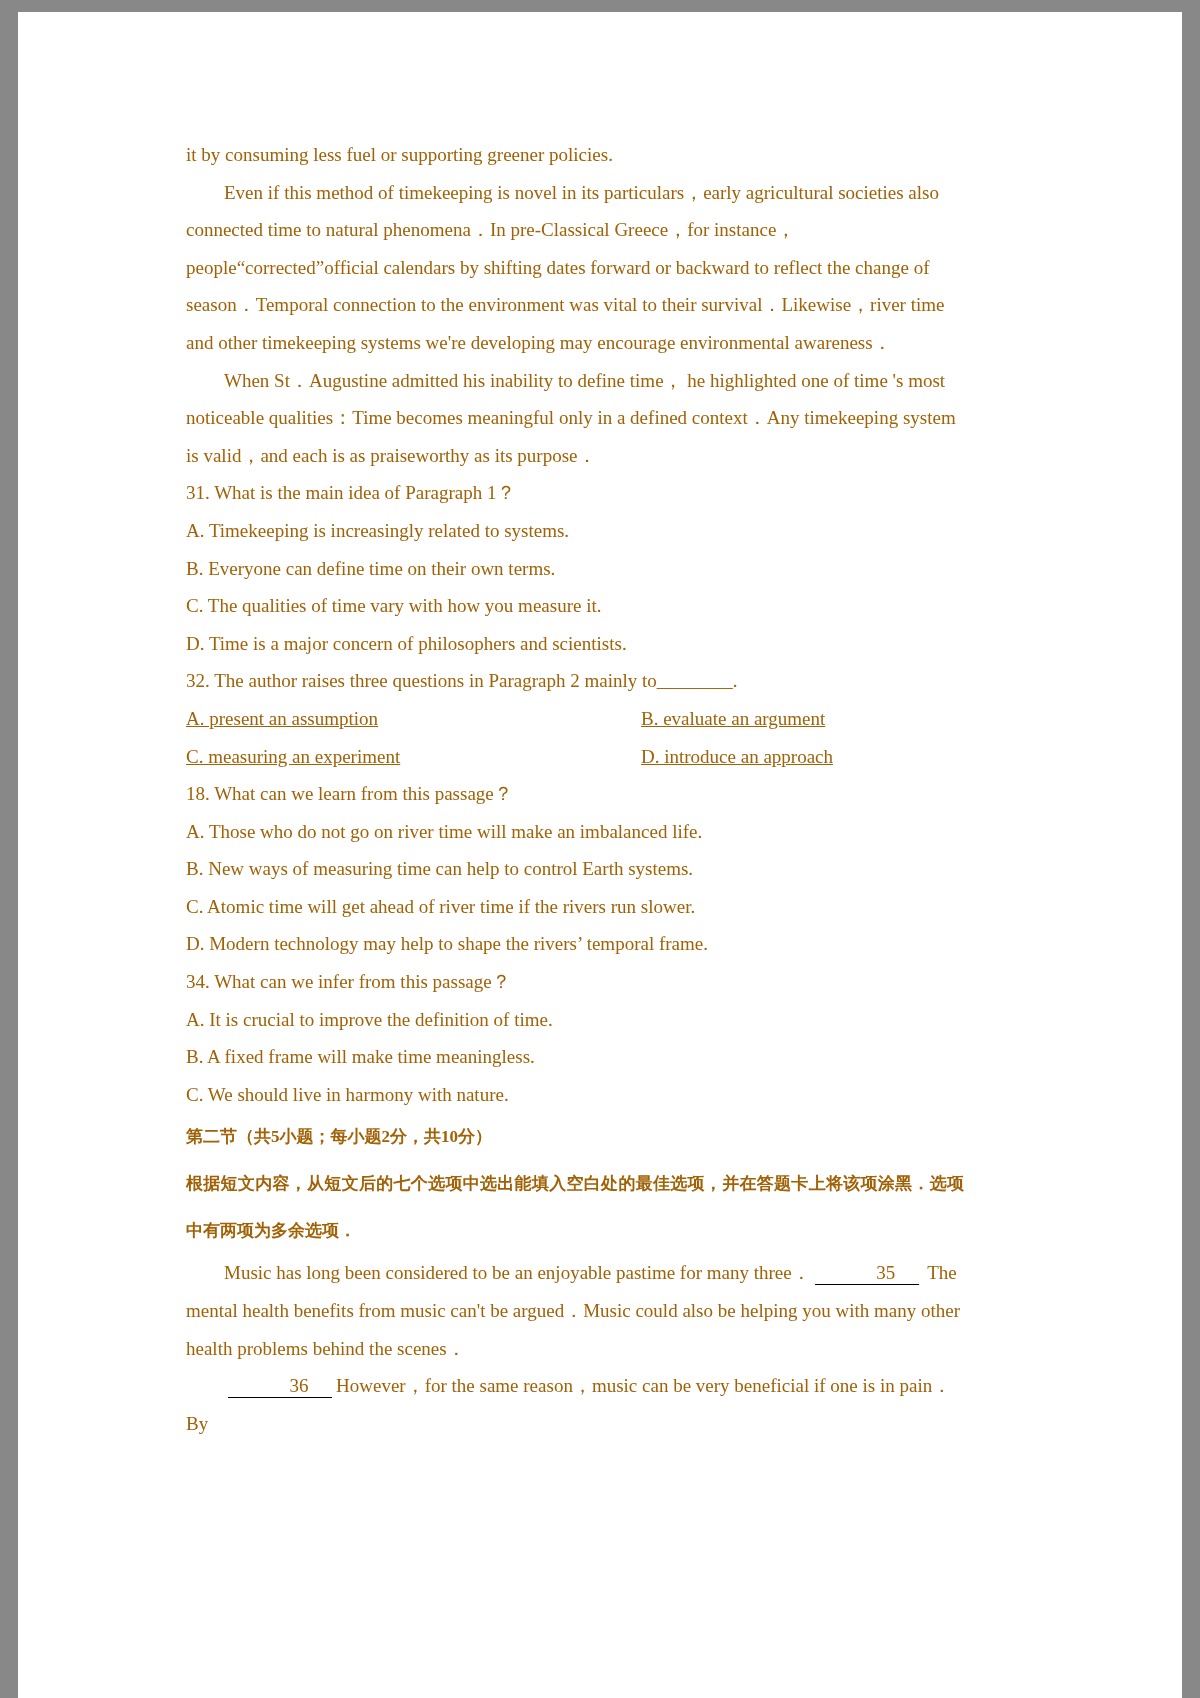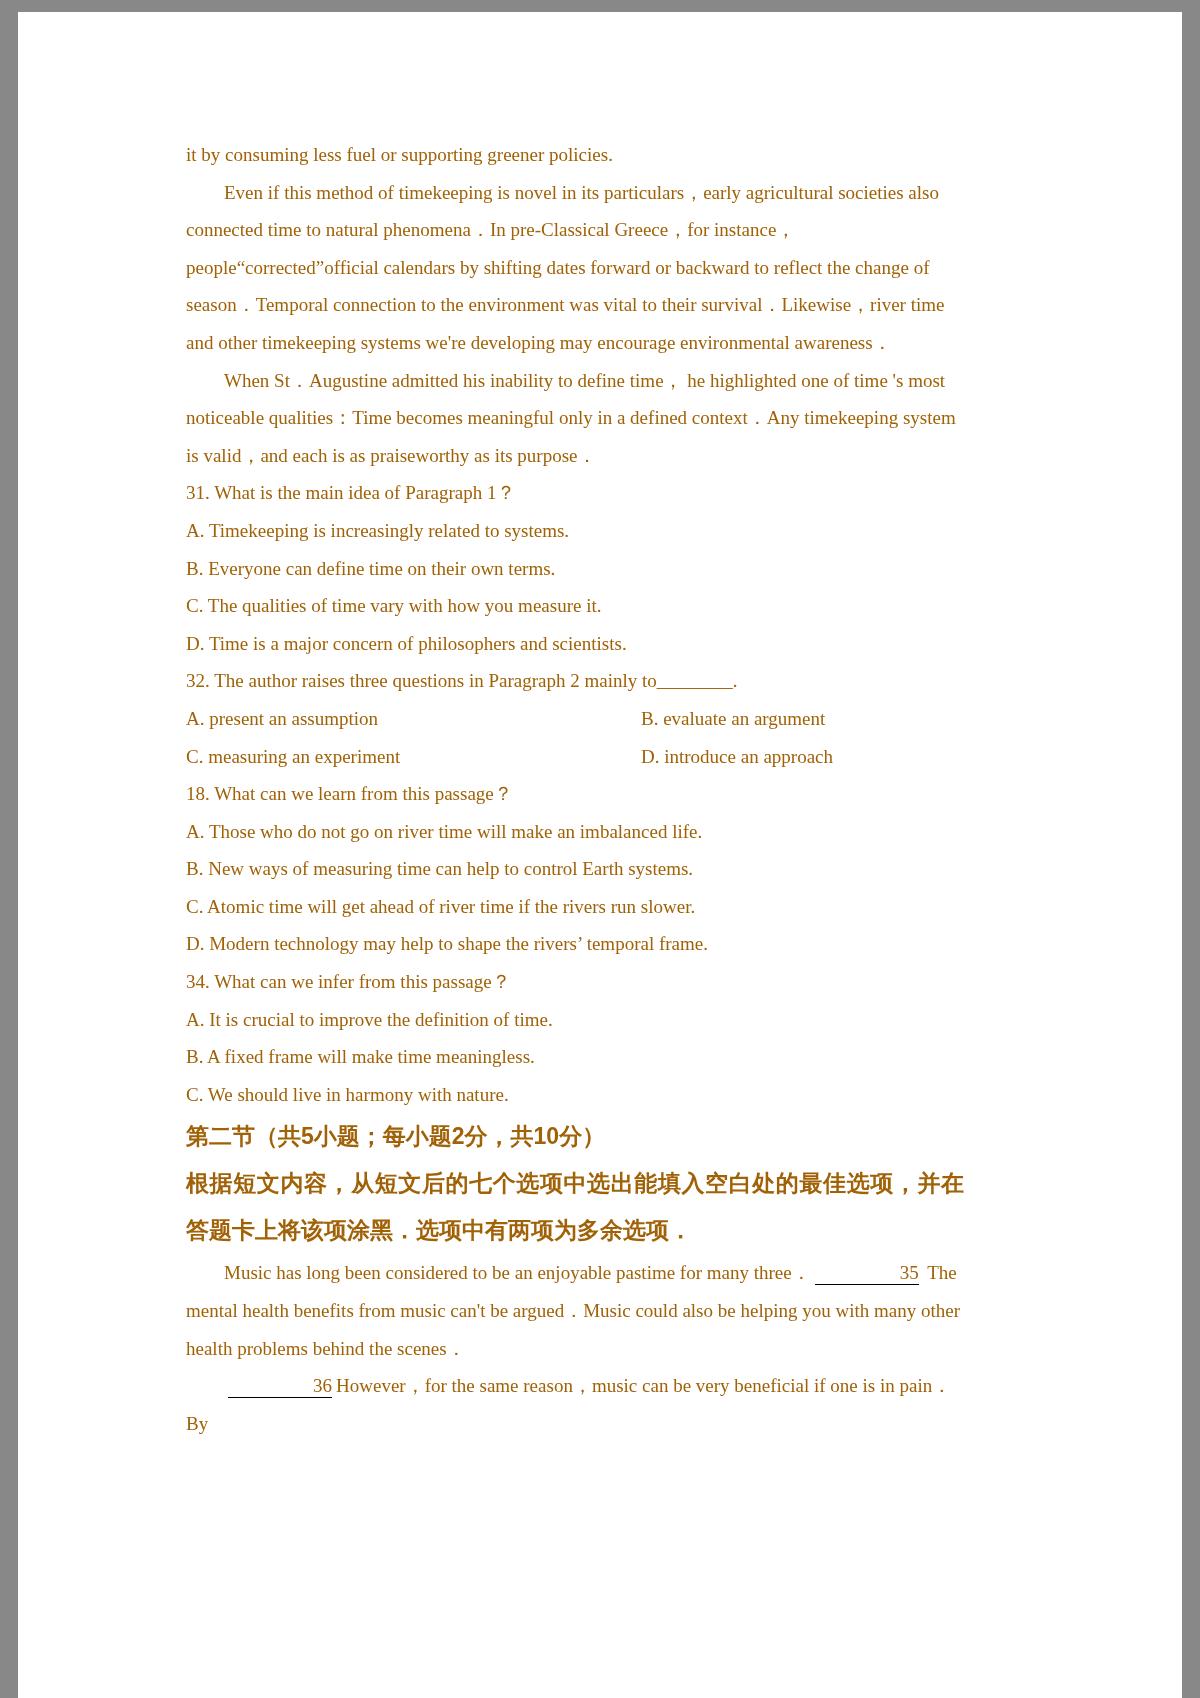--- a/index.html
+++ b/index.html
@@ -18,33 +18,34 @@
     font-family:"Liberation Serif","DejaVu Serif",serif;
     font-size:19px;
     line-height:37.6px;
     text-align:left;
   }
   .content p { margin:0; }
   .indent { text-indent:38px; }
   .opt-grid {
     display:grid;
     grid-template-columns:455px 1fr;
+    text-decoration:underline;
   }
   .cn {
-    font-family:Liberation Sans, sans-serif;
+    font-family:Liberation Serif, serif;
     font-weight:bold;
-    font-size:23px;
+    font-size:17px;
     line-height:47px;
     text-align:justify;
   }
   .cn-title { margin-top:4px; }
   .blank {
     display:inline-block;
     width:104px;
-    text-align:right;
+    text-align:center;
     border-bottom:1.6px solid #000;
     line-height:22px;
     margin:0 4px;
   }
   .last-para { margin-top:8px; }
 </style>
 </head>
 <body>
 
 <div class="page">

